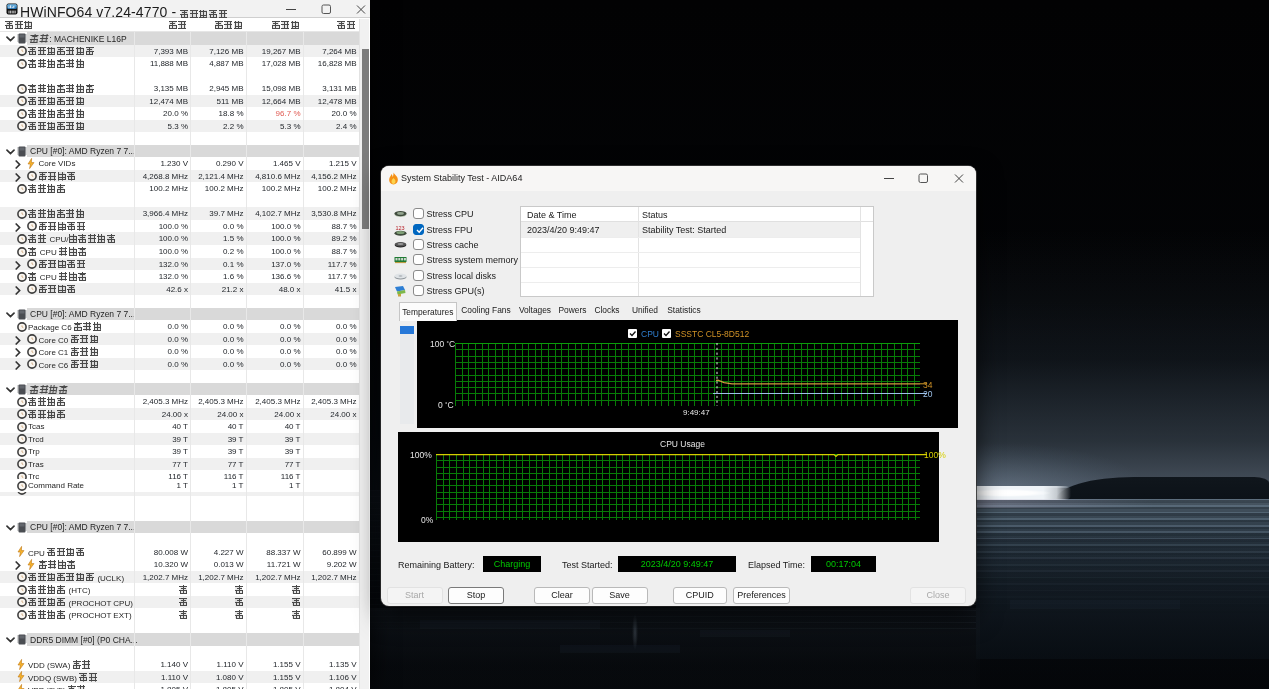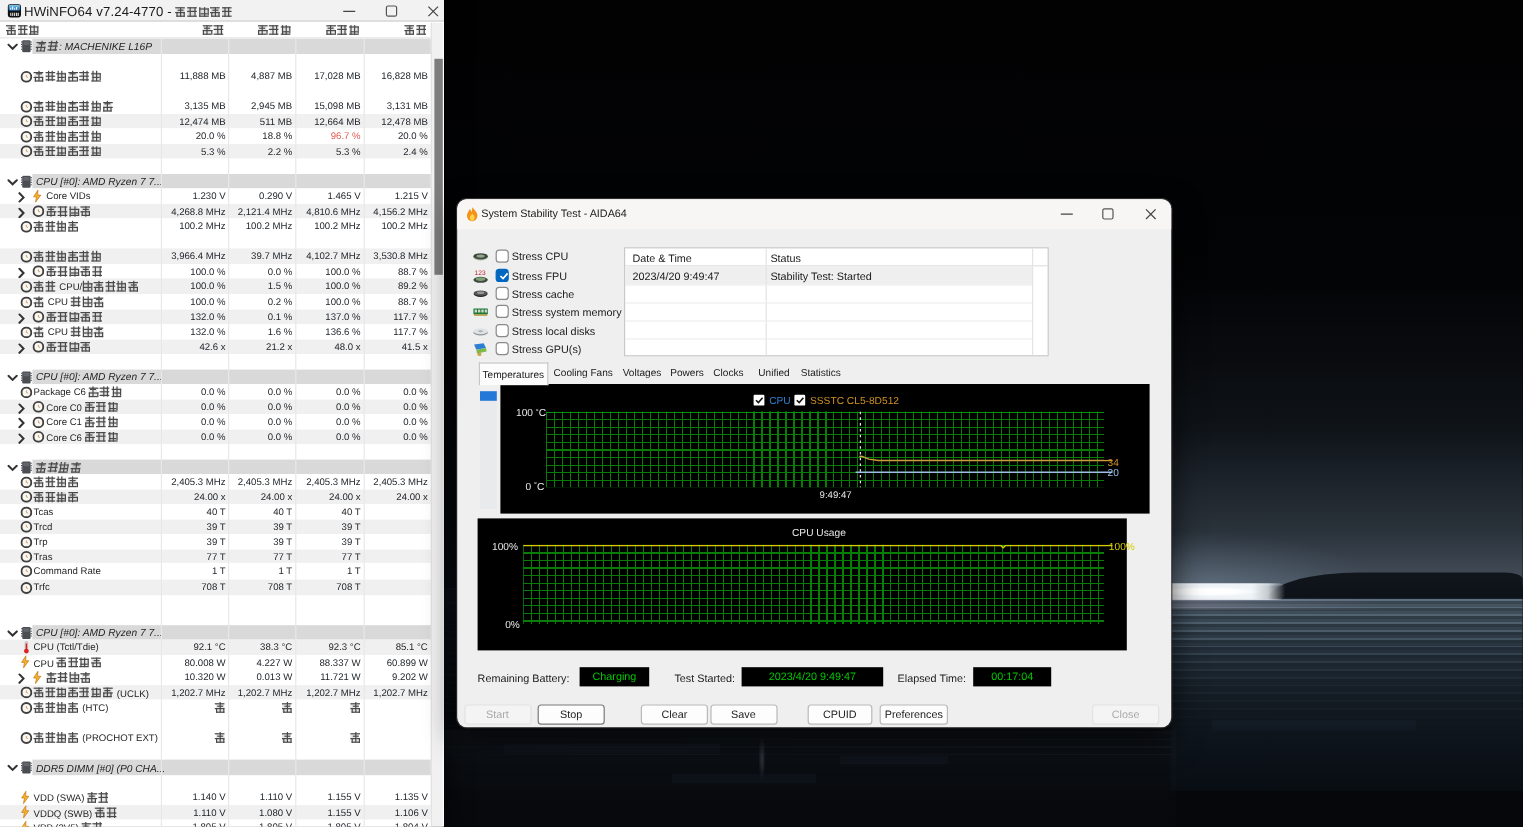--- a/index.html
+++ b/index.html
@@ -18,30 +18,30 @@
  repeating-linear-gradient(to bottom,rgba(170,200,225,.20) 0 1.5px,rgba(8,14,20,.22) 1.5px 4px,transparent 4px 6.5px);
  -webkit-mask-image:linear-gradient(to bottom,#000 0 30px,rgba(0,0,0,.4) 60px,transparent 115px);mask-image:linear-gradient(to bottom,#000 0 30px,rgba(0,0,0,.4) 60px,transparent 115px)}
 #sea{position:absolute;left:370px;top:490px;width:610px;height:140px;background:
  repeating-linear-gradient(to bottom,rgba(140,170,195,.10) 0 1px,transparent 1px 6px),
  linear-gradient(to bottom,rgba(70,95,120,.25) 0 14px,rgba(45,62,82,.15) 34px,rgba(20,30,40,.06) 80px,rgba(0,0,0,0) 140px);-webkit-mask-image:linear-gradient(to right,rgba(0,0,0,.25),#000);mask-image:linear-gradient(to right,rgba(0,0,0,.25),#000)}
 #seafade{position:absolute;left:976px;top:530px;width:293px;height:159px;background:linear-gradient(to bottom,rgba(6,9,12,0) 0,rgba(6,9,12,.38) 50%,rgba(4,6,9,.62) 100%)}
 .plate{position:absolute;background:rgba(40,52,66,.16);box-shadow:0 1px 0 rgba(90,115,140,.06)}
 
 #hw{position:absolute;left:0;top:0;width:370px;height:689px;background:#fff;box-shadow:6px 0 18px rgba(0,0,0,.55)}
 #hwtitle{position:absolute;left:0;top:0;width:370px;height:18px;background:#f2f2f2;border-bottom:1px solid #cfcfcf}
-#hwtitle .t{position:absolute;left:20px;top:4px;font-size:11px;color:#1b1b1b;letter-spacing:.1px}
+#hwtitle .t{position:absolute;left:20px;top:4px;font-size:14px;color:#1b1b1b;letter-spacing:.1px}
 #hwhead{position:absolute;left:0;top:19px;width:359px;height:13px;background:#fff;border-bottom:1px solid #e6e6e6}
 #hwhead .h{position:absolute;top:1.5px;font-size:8px;color:#222}
 #hwbody{position:absolute;left:0;top:0px;width:359px;height:689px}
 .row{position:absolute;left:0;width:359px;background:#fff}
 .row.sg{background:#f0f0f0}
 .grow{background:#fff}
 .gband{position:absolute;left:27px;top:0;right:0;bottom:0;background:#d9d9d9}
 .glab{position:absolute;left:30px;top:1.5px;font-size:8.5px;color:#1f1f1f}
-.it{font-style:italic}
+.it{}
 .lab{position:absolute;top:2px;font-size:8px;color:#1f1f1f;white-space:nowrap}
 .val{position:absolute;top:2px;font-size:8px;color:#23272c;white-space:nowrap}
 .vred{color:#e05a52}
 .k{display:inline-block;width:8.6px;height:8.8px;margin:0 1px -1.3px 0;background:
  linear-gradient(rgba(90,90,90,.15),rgba(90,90,90,.15)) 0.5px 0.5px/7.2px 7.6px no-repeat,
  linear-gradient(#474747,#474747) 0 0.5px/8.2px 1px no-repeat,
  linear-gradient(#474747,#474747) 0 3.8px/8.2px 1px no-repeat,
  linear-gradient(#474747,#474747) 0 7.4px/8.2px 1px no-repeat,
  linear-gradient(#474747,#474747) 2.2px 0/1px 8.6px no-repeat,
  linear-gradient(#474747,#474747) 5.8px 0/1px 8.6px no-repeat}
@@ -130,20 +130,31 @@
         <svg class="ic" style="left:6px;top:4px" width="9" height="6" viewBox="0 0 9 6">
           <path d="M1 1.2 L4.5 4.6 L8 1.2" stroke="#333" stroke-width="1.7" fill="none" stroke-linecap="round"></path>
         </svg>
         <svg class="ic" style="left:17px;top:1px" width="10" height="11" viewBox="0 0 10 11">
           <rect x="1.5" y="0.5" width="7" height="10" rx="1" fill="#4a4d52"></rect>
           <path d="M0.5 2h1M0.5 4h1M0.5 6h1M0.5 8h1M8.5 2h1M8.5 4h1M8.5 6h1M8.5 8h1" stroke="#4a4d52" stroke-width="0.9"></path>
           <rect x="2.5" y="1.5" width="5" height="3" fill="#62666c"></rect>
         </svg>
         <span class="glab"><span class="it"><i class="k ki"></i><i class="k ki"></i>: MACHENIKE L16P</span></span>
       </div>
+<div class="row sg" style="top:44.5px;height:12.5px">
+        <svg class="ic" style="left:17px;top:1.5px" width="10" height="10" viewBox="0 0 10 10">
+          <circle cx="5" cy="5" r="4.1" fill="#faf6f0" stroke="#3f3f3f" stroke-width="1.6"></circle>
+          <path d="M5 5 L5 3.4 M5 5 L6.3 5.6" stroke="#c09060" stroke-width="0.7"></path>
+        </svg>
+        <span class="lab" style="left:28.0px"><i class="k"></i><i class="k"></i><i class="k"></i><i class="k"></i><i class="k"></i><i class="k"></i><i class="k"></i></span>
+        <span class="val" style="right:171.0px">7,393 MB</span>
+        <span class="val" style="right:115.5px">7,126 MB</span>
+        <span class="val" style="right:58.5px">19,267 MB</span>
+        <span class="val" style="right:2.5px">7,264 MB</span>
+      </div>
 <div class="row" style="top:57.1px;height:12.5px">
         <svg class="ic" style="left:17px;top:1.5px" width="10" height="10" viewBox="0 0 10 10">
           <circle cx="5" cy="5" r="4.1" fill="#faf6f0" stroke="#3f3f3f" stroke-width="1.6"></circle>
           <path d="M5 5 L5 3.4 M5 5 L6.3 5.6" stroke="#c09060" stroke-width="0.7"></path>
         </svg>
         <span class="lab" style="left:28.0px"><i class="k"></i><i class="k"></i><i class="k"></i><i class="k"></i><i class="k"></i><i class="k"></i></span>
         <span class="val" style="right:171.0px">11,888 MB</span>
         <span class="val" style="right:115.5px">4,887 MB</span>
         <span class="val" style="right:58.5px">17,028 MB</span>
         <span class="val" style="right:2.5px">16,828 MB</span>
@@ -480,53 +491,41 @@
 <div class="row sg" style="top:483.0px;height:12.5px">
         <svg class="ic" style="left:17px;top:1.5px" width="10" height="10" viewBox="0 0 10 10">
           <circle cx="5" cy="5" r="4.1" fill="#faf6f0" stroke="#3f3f3f" stroke-width="1.6"></circle>
           <path d="M5 5 L5 3.4 M5 5 L6.3 5.6" stroke="#c09060" stroke-width="0.7"></path>
         </svg>
         <span class="lab" style="left:28.0px">Trfc</span>
         <span class="val" style="right:171.0px">708 T</span>
         <span class="val" style="right:115.5px">708 T</span>
         <span class="val" style="right:58.5px">708 T</span>
       </div>
-<div class="row" style="top:469px;height:12.5px">
+<div class="row" style="top:479px;height:12.5px">
         <svg class="ic" style="left:17px;top:1.5px" width="10" height="10" viewBox="0 0 10 10">
           <circle cx="5" cy="5" r="4.1" fill="#faf6f0" stroke="#3f3f3f" stroke-width="1.6"></circle>
           <path d="M5 5 L5 3.4 M5 5 L6.3 5.6" stroke="#c09060" stroke-width="0.7"></path>
         </svg>
         <span class="lab" style="left:28.0px">Command Rate</span>
         <span class="val" style="right:171.0px">1 T</span>
         <span class="val" style="right:115.5px">1 T</span>
         <span class="val" style="right:58.5px">1 T</span>
       </div>
 <div class="row grow" style="top:520.6px;height:12.5px">
         <div class="gband"></div>
         <svg class="ic" style="left:6px;top:4px" width="9" height="6" viewBox="0 0 9 6">
           <path d="M1 1.2 L4.5 4.6 L8 1.2" stroke="#333" stroke-width="1.7" fill="none" stroke-linecap="round"></path>
         </svg>
         <svg class="ic" style="left:17px;top:1px" width="10" height="11" viewBox="0 0 10 11">
           <rect x="1.5" y="0.5" width="7" height="10" rx="1" fill="#4a4d52"></rect>
           <path d="M0.5 2h1M0.5 4h1M0.5 6h1M0.5 8h1M8.5 2h1M8.5 4h1M8.5 6h1M8.5 8h1" stroke="#4a4d52" stroke-width="0.9"></path>
           <rect x="2.5" y="1.5" width="5" height="3" fill="#62666c"></rect>
         </svg>
         <span class="glab"><span class="it">CPU [#0]: AMD Ryzen 7 7...</span></span>
-      </div>
-<div class="row sg" style="top:533.1px;height:12.5px">
-        <svg class="ic" style="left:19px;top:0.5px" width="6" height="11" viewBox="0 0 6 11">
-          <rect x="2" y="0.6" width="2" height="7" rx="1" fill="#e8e2da" stroke="#a99" stroke-width="0.5"></rect>
-          <rect x="2.4" y="2.2" width="1.2" height="5.6" fill="#d22"></rect>
-          <circle cx="3" cy="8.6" r="2" fill="#d22"></circle>
-        </svg>
-        <span class="lab" style="left:28.0px">CPU (Tctl/Tdie)</span>
-        <span class="val" style="right:171.0px">92.1 °C</span>
-        <span class="val" style="right:115.5px">38.3 °C</span>
-        <span class="val" style="right:58.5px">92.3 °C</span>
-        <span class="val" style="right:2.5px">85.1 °C</span>
       </div>
 <div class="row" style="top:545.6px;height:12.5px">
         <svg class="ic" style="left:17px;top:0.5px" width="8" height="11" viewBox="0 0 8 11">
           <path d="M4.6 0.4 L1 6 L3.4 6 L2.6 10.6 L7 4.6 L4.4 4.6 Z" fill="#f7b32a" stroke="#c07818" stroke-width="0.6"></path>
         </svg>
         <span class="lab" style="left:28.0px">CPU <i class="k"></i><i class="k"></i><i class="k"></i><i class="k"></i></span>
         <span class="val" style="right:171.0px">80.008 W</span>
         <span class="val" style="right:115.5px">4.227 W</span>
         <span class="val" style="right:58.5px">88.337 W</span>
         <span class="val" style="right:2.5px">60.899 W</span>
@@ -554,20 +553,30 @@
         <span class="val" style="right:115.5px">1,202.7 MHz</span>
         <span class="val" style="right:58.5px">1,202.7 MHz</span>
         <span class="val" style="right:2.5px">1,202.7 MHz</span>
       </div>
 <div class="row" style="top:583.2px;height:12.5px">
         <svg class="ic" style="left:17px;top:1.5px" width="10" height="10" viewBox="0 0 10 10">
           <circle cx="5" cy="5" r="4.1" fill="#faf6f0" stroke="#3f3f3f" stroke-width="1.6"></circle>
           <path d="M5 5 L5 3.4 M5 5 L6.3 5.6" stroke="#c09060" stroke-width="0.7"></path>
         </svg>
         <span class="lab" style="left:28.0px"><i class="k"></i><i class="k"></i><i class="k"></i><i class="k"></i> (HTC)</span>
+        <span class="val" style="right:171.0px"><i class="k kv"></i></span>
+        <span class="val" style="right:115.5px"><i class="k kv"></i></span>
+        <span class="val" style="right:58.5px"><i class="k kv"></i></span>
+      </div>
+<div class="row sg" style="top:595.7px;height:12.5px">
+        <svg class="ic" style="left:17px;top:1.5px" width="10" height="10" viewBox="0 0 10 10">
+          <circle cx="5" cy="5" r="4.1" fill="#faf6f0" stroke="#3f3f3f" stroke-width="1.6"></circle>
+          <path d="M5 5 L5 3.4 M5 5 L6.3 5.6" stroke="#c09060" stroke-width="0.7"></path>
+        </svg>
+        <span class="lab" style="left:28.0px"><i class="k"></i><i class="k"></i><i class="k"></i><i class="k"></i> (PROCHOT CPU)</span>
         <span class="val" style="right:171.0px"><i class="k kv"></i></span>
         <span class="val" style="right:115.5px"><i class="k kv"></i></span>
         <span class="val" style="right:58.5px"><i class="k kv"></i></span>
       </div>
 <div class="row" style="top:608.2px;height:12.5px">
         <svg class="ic" style="left:17px;top:1.5px" width="10" height="10" viewBox="0 0 10 10">
           <circle cx="5" cy="5" r="4.1" fill="#faf6f0" stroke="#3f3f3f" stroke-width="1.6"></circle>
           <path d="M5 5 L5 3.4 M5 5 L6.3 5.6" stroke="#c09060" stroke-width="0.7"></path>
         </svg>
         <span class="lab" style="left:28.0px"><i class="k"></i><i class="k"></i><i class="k"></i><i class="k"></i> (PROCHOT EXT)</span>

